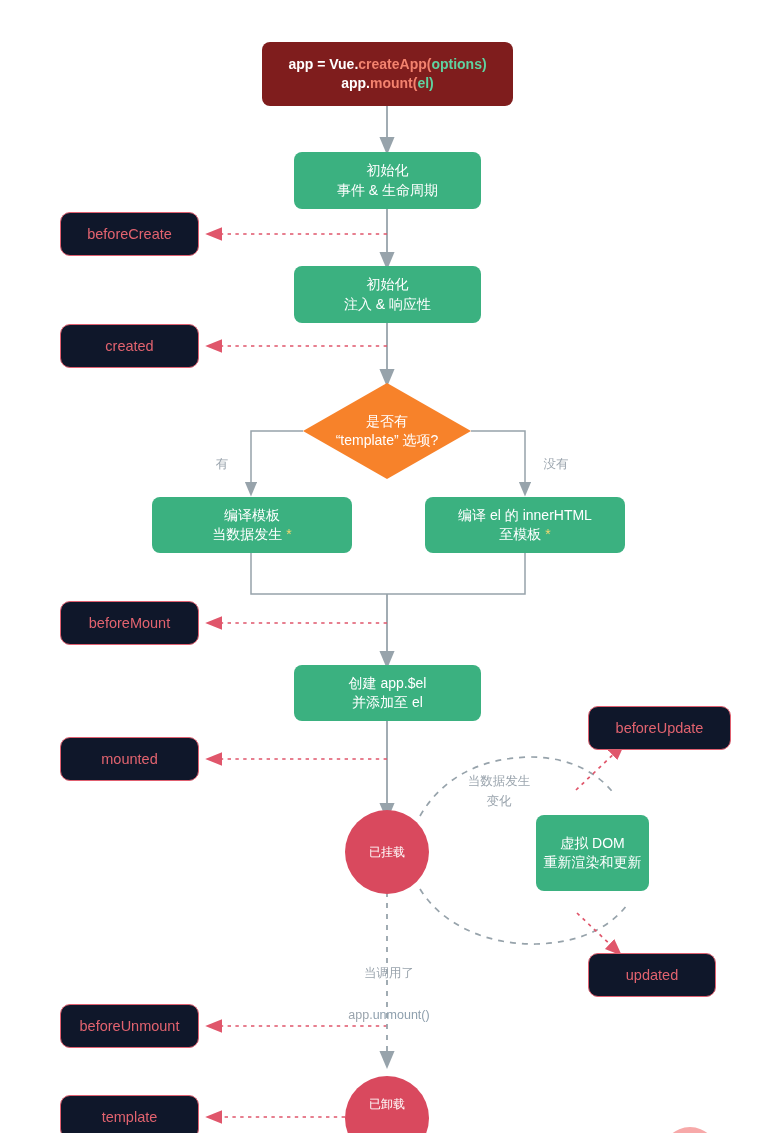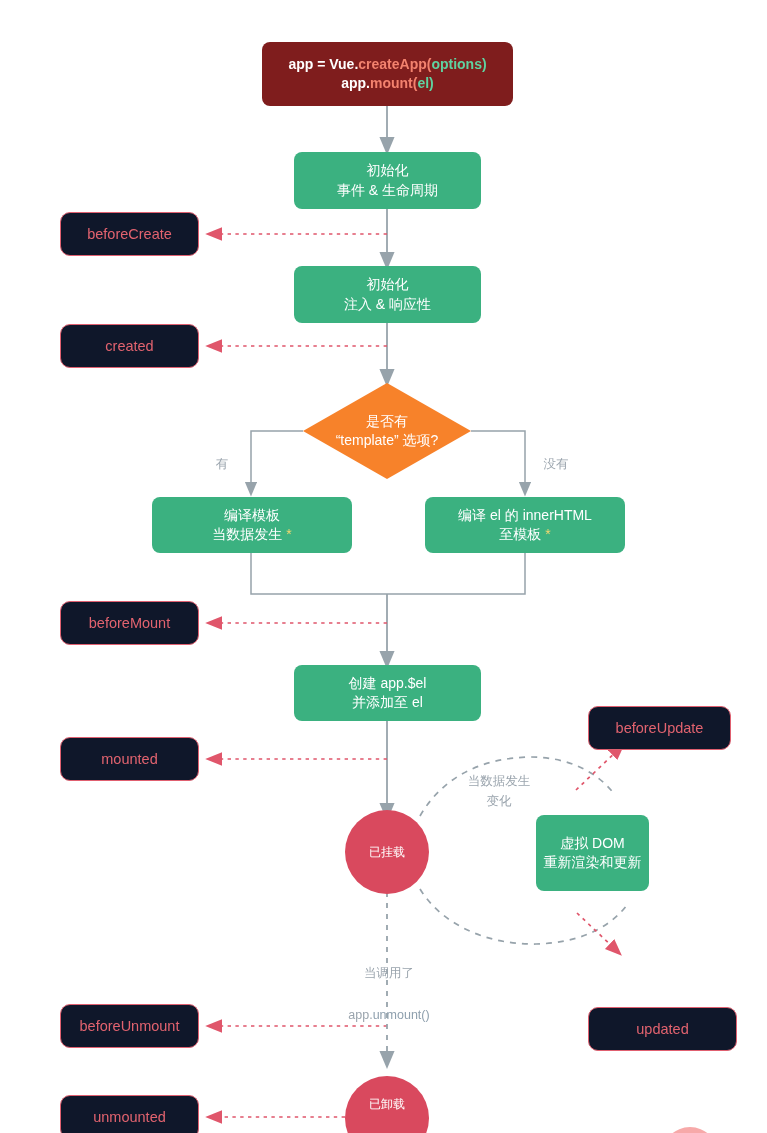--- a/index.html
+++ b/index.html
@@ -200,30 +200,30 @@
   </div>
 
   <div class="node hook" style="left:60px; top:737px; width:139px; height:44px;">
     <span>mounted</span>
   </div>
 
   <div class="node hook" style="left:588px; top:706px; width:143px; height:44px;">
     <span>beforeUpdate</span>
   </div>
 
-  <div class="node hook" style="left:588px; top:1007px; width:149px; height:44px;">
+  <div class="node hook" style="left:588px; top:953px; width:128px; height:44px;">
     <span>updated</span>
   </div>
 
   <div class="node hook" style="left:60px; top:1004px; width:139px; height:44px;">
     <span>beforeUnmount</span>
   </div>
 
   <div class="node hook" style="left:60px; top:1095px; width:139px; height:44px;">
-    <span>unmounted</span>
+    <span>template</span>
   </div>
 
   <div class="edge-label" style="left:210px; top:436px; width:24px;">
     <span>有</span>
   </div>
 
   <div class="edge-label" style="left:538px; top:436px; width:36px;">
     <span>没有</span>
   </div>
 

